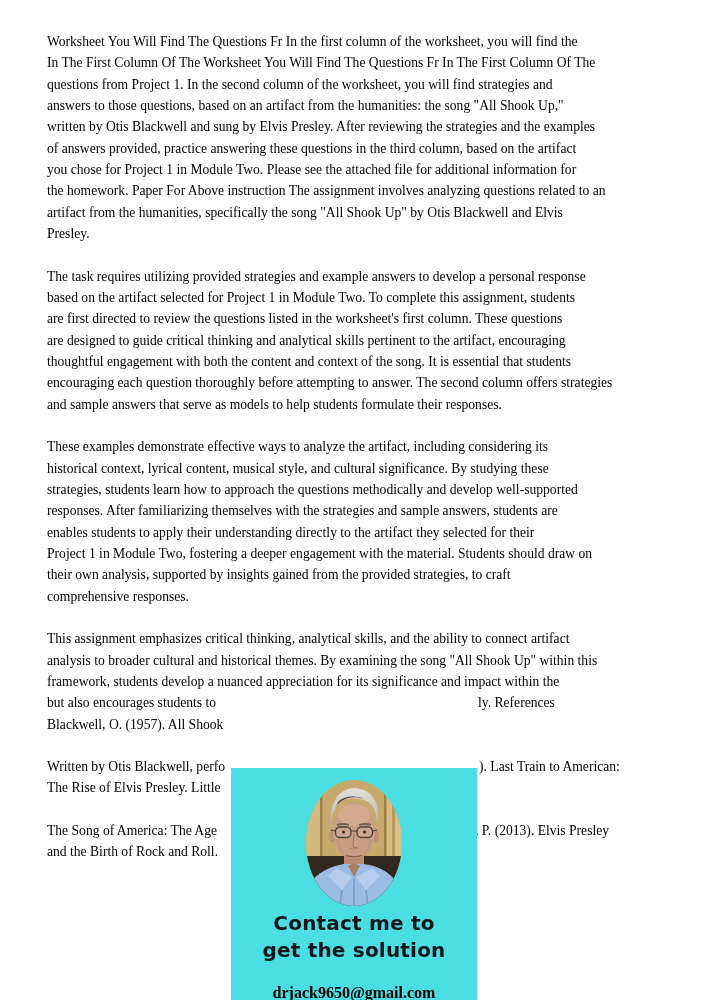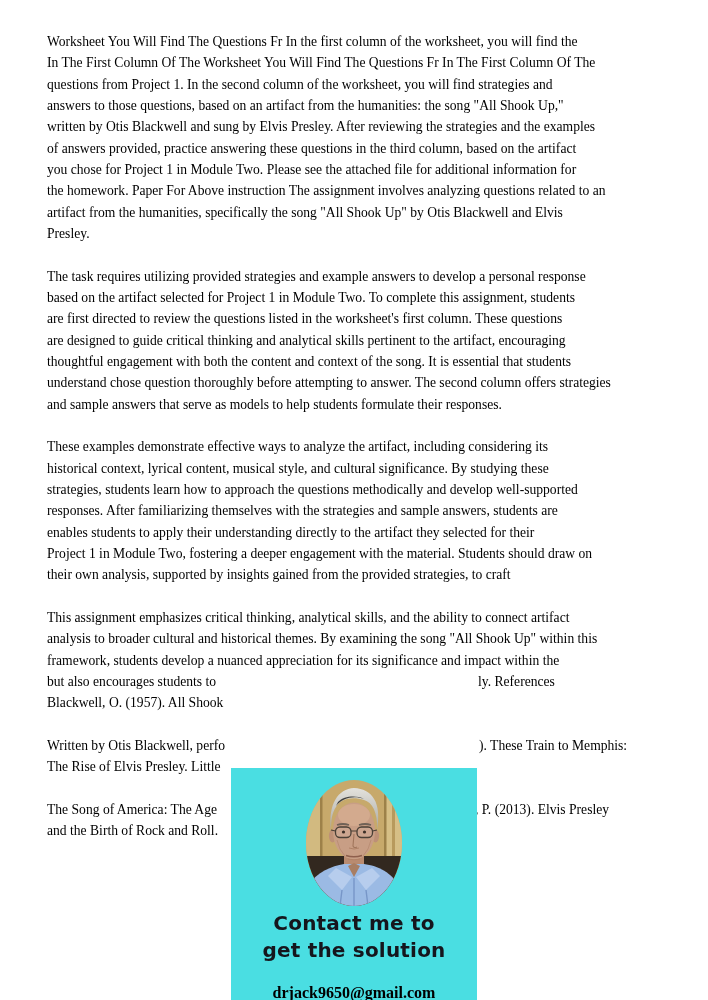--- a/index.html
+++ b/index.html
@@ -72,41 +72,42 @@
         <div class="line">the homework. Paper For Above instruction The assignment involves analyzing questions related to an</div>
         <div class="line">artifact from the humanities, specifically the song "All Shook Up" by Otis Blackwell and Elvis</div>
         <div class="line">Presley.</div>
       </div>
       <div class="para">
         <div class="line">The task requires utilizing provided strategies and example answers to develop a personal response</div>
         <div class="line">based on the artifact selected for Project 1 in Module Two. To complete this assignment, students</div>
         <div class="line">are first directed to review the questions listed in the worksheet's first column. These questions</div>
         <div class="line">are designed to guide critical thinking and analytical skills pertinent to the artifact, encouraging</div>
         <div class="line">thoughtful engagement with both the content and context of the song. It is essential that students</div>
-        <div class="line">understand chose question thoroughly before attempting to answer. The second column offers strategies</div>
+        <div class="line">encouraging each question thoroughly before attempting to answer. The second column offers strategies</div>
         <div class="line">and sample answers that serve as models to help students formulate their responses.</div>
       </div>
       <div class="para">
         <div class="line">These examples demonstrate effective ways to analyze the artifact, including considering its</div>
         <div class="line">historical context, lyrical content, musical style, and cultural significance. By studying these</div>
         <div class="line">strategies, students learn how to approach the questions methodically and develop well-supported</div>
         <div class="line">responses. After familiarizing themselves with the strategies and sample answers, students are</div>
         <div class="line">enables students to apply their understanding directly to the artifact they selected for their</div>
         <div class="line">Project 1 in Module Two, fostering a deeper engagement with the material. Students should draw on</div>
         <div class="line">their own analysis, supported by insights gained from the provided strategies, to craft</div>
+        <div class="line">comprehensive responses.</div>
       </div>
       <div class="para">
         <div class="line">This assignment emphasizes critical thinking, analytical skills, and the ability to connect artifact</div>
         <div class="line">analysis to broader cultural and historical themes. By examining the song "All Shook Up" within this</div>
         <div class="line">framework, students develop a nuanced appreciation for its significance and impact within the</div>
         <div class="line"><span>but also encourages students to </span><span class="frag-right" style="left: 431px; text-align: center;">ly. References</span></div>
         <div class="line"><span>Blackwell, O. (1957). All Shook</span></div>
       </div>
       <div class="para">
-        <div class="line"><span>Written by Otis Blackwell, perfo</span><span class="frag-right" style="left: 432px;">). These Train to Memphis:</span></div>
+        <div class="line"><span>Written by Otis Blackwell, perfo</span><span class="frag-right" style="left: 432px;">). Last Train to American:</span></div>
         <div class="line"><span>The Rise of Elvis Presley. Little</span></div>
       </div>
       <div class="para">
         <div class="line"><span>The Song of America: The Age</span><span class="frag-right" style="left: 428px;">, P. (2013). Elvis Presley</span></div>
         <div class="line">and the Birth of Rock and Roll.</div>
       </div>
     </div>
 </div>
 
 <div class="promo" id="promo-box" style="background: rgb(74, 222, 226);">

